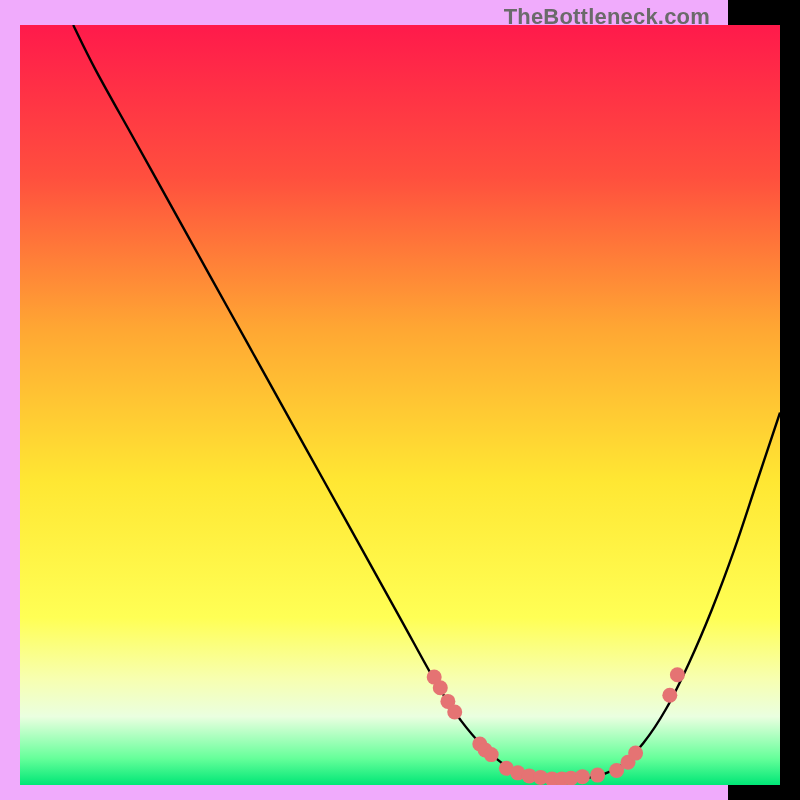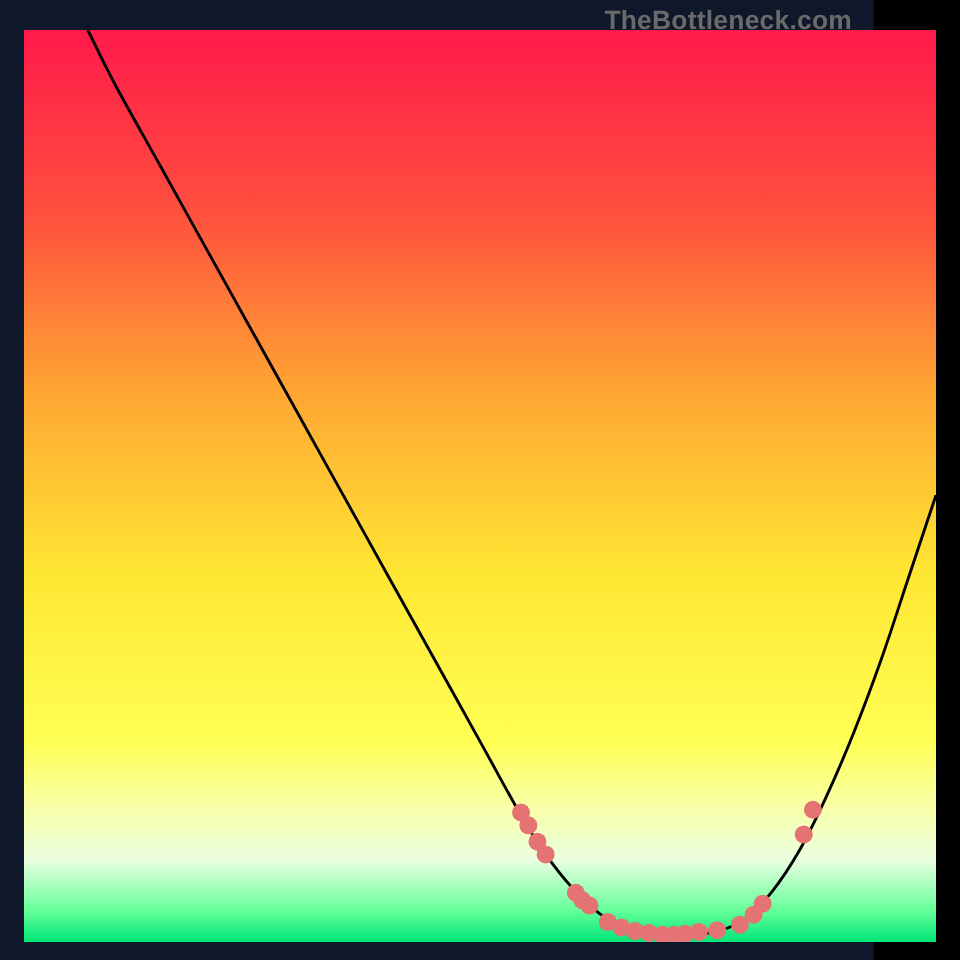--- a/index.html
+++ b/index.html
@@ -8,21 +8,21 @@
     width: 800px;
     height: 800px;
     background: #000;
     font-family: Arial, Helvetica, sans-serif;
     overflow: hidden;
   }
   .frame {
     position: relative;
     width: 728px;
     height: 800px;
-    background: #0f172a;
+    background: #f0abfc;
     text-align: center;
   }
   .watermark {
     position: absolute;
     top: 4px;
     right: 18px;
     font-size: 22px;
     font-weight: 600;
     color: #6a6a6a;
     letter-spacing: 0.2px;

